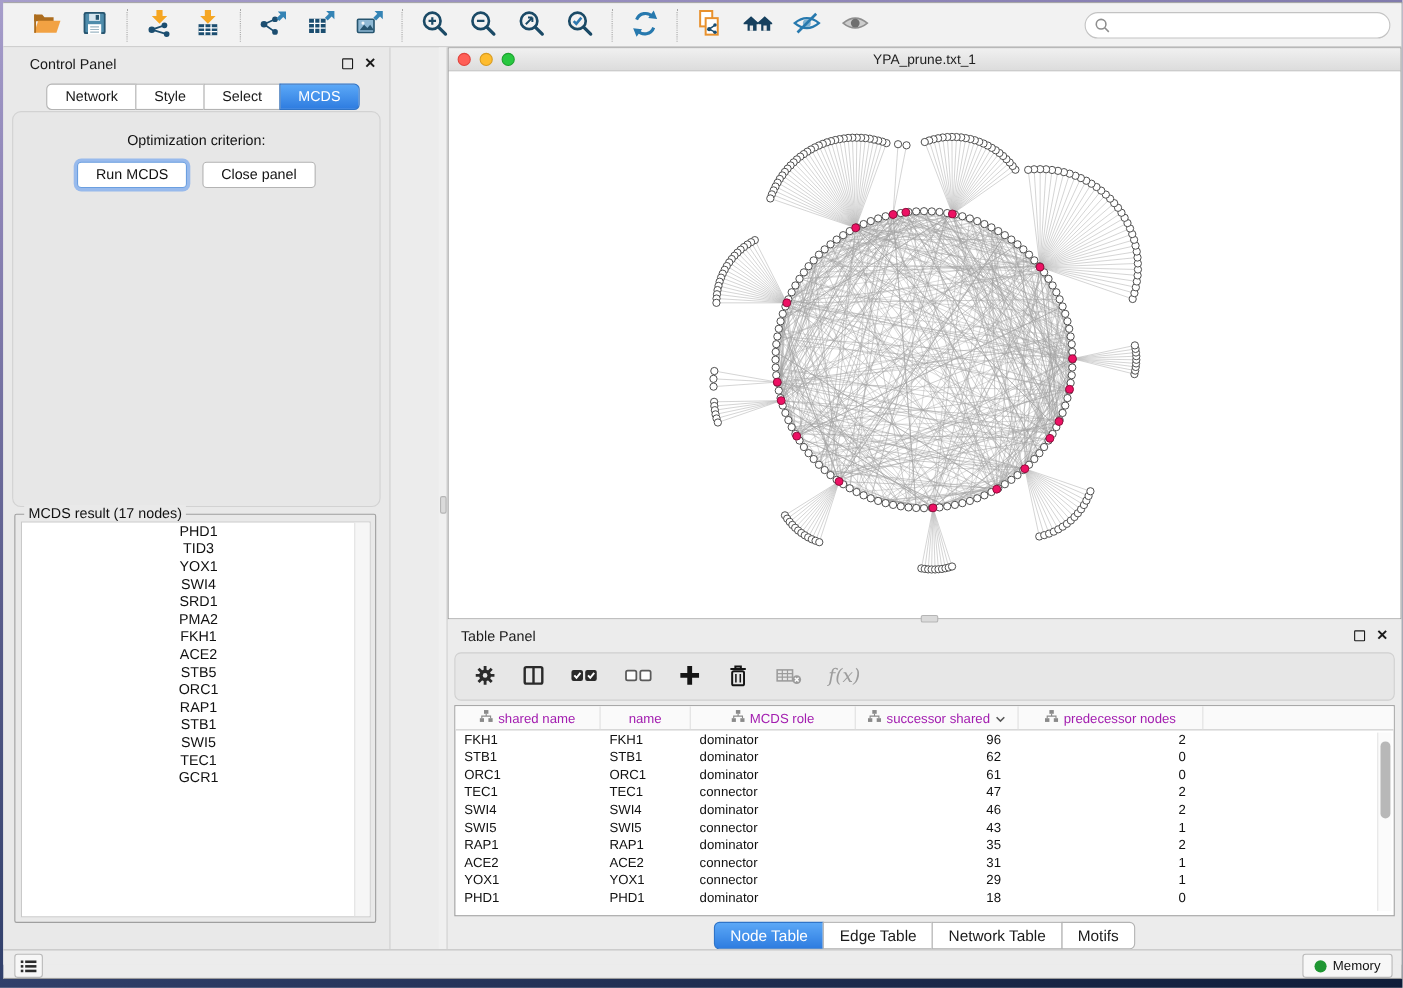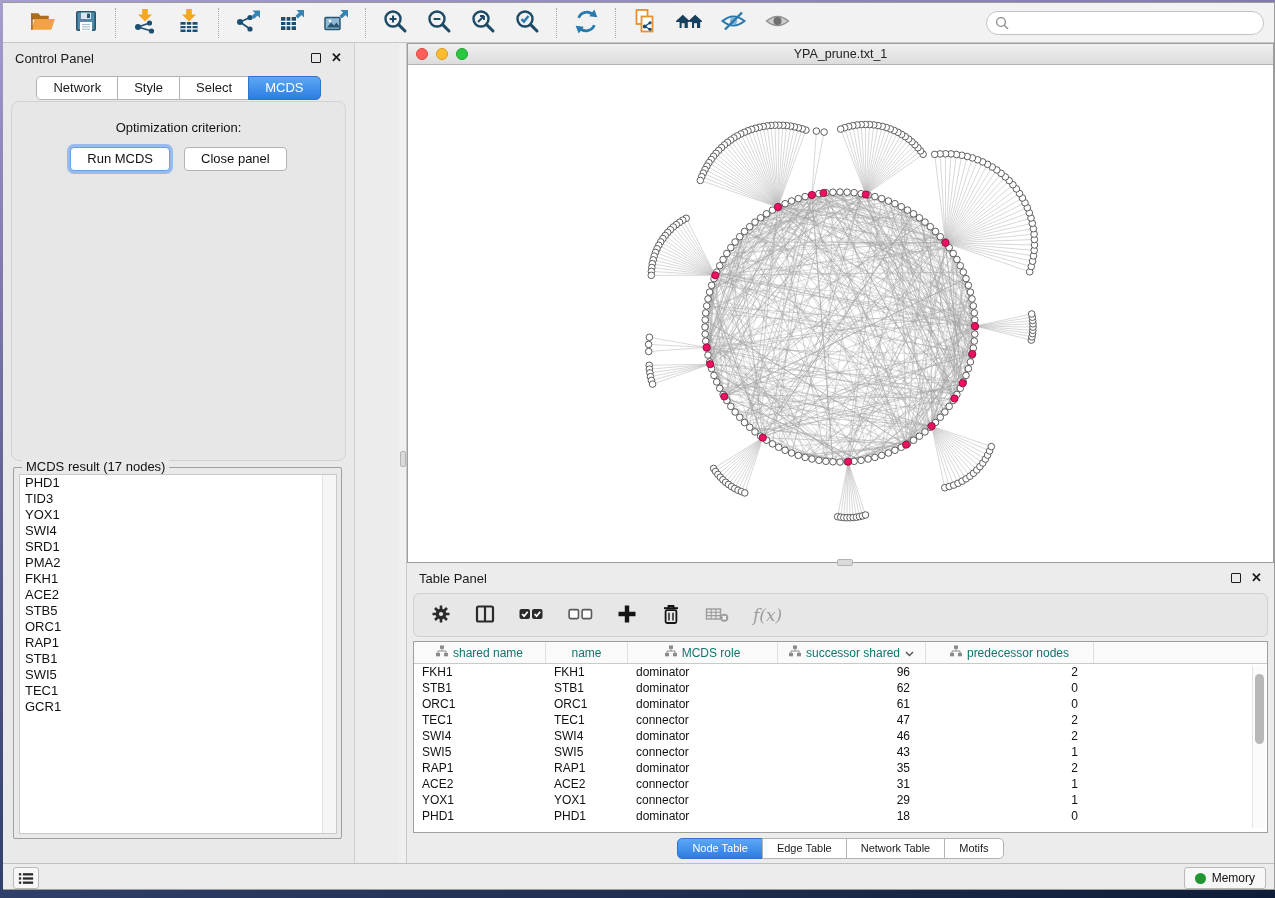--- a/index.html
+++ b/index.html
@@ -12,21 +12,21 @@
   
   .toolbar { position:absolute; left:0; top:0; right:0; height:40px; background:#f2f2f2; border-bottom:1px solid #c6c6c6; display:flex; align-items:center; padding:0 10px; }
   .tb-group { display:flex; align-items:center; gap:14px; padding:0 14px; }
   .tb-sep { width:1px; height:30px; border-left:1px dotted #a8a8a8; }
   .tb-btn { width:30px; height:30px; display:flex; align-items:center; justify-content:center; background:transparent; border:none; cursor:pointer; }
   .search-wrap { margin-left:auto; position:relative; }
   .search-input { width:278px; height:24px; border:1px solid #c3c3c3; border-radius:12px; background:#fff; padding:0 10px 0 28px; font-size:12px; color:#333; outline:none; }
   .search-icon { position:absolute; left:9px; top:5px; }
 
   
-  .control-panel { position:absolute; left:0; top:40px; width:352px; height:820px; background:#e9e9e9; border-right:1px solid #cfcfcf; }
+  .control-panel { position:absolute; left:0; top:40px; width:352px; height:820px; background:#e9e9e9; border-right:1px solid #cfcfcf;padding-left:12px; }
   .panel-head { height:30px; display:flex; align-items:center; padding:0 12px; }
   .panel-title { font-size:13px; color:#1a1a1a; }
   .panel-head-icons { margin-left:auto; display:flex; align-items:center; gap:10px; }
   .float-box { width:10px; height:10px; border:1.6px solid #1a1a1a; border-radius:1px; display:inline-block; cursor:pointer; }
   .close-x { font-size:13px; font-weight:bold; color:#1a1a1a; cursor:pointer; line-height:10px; }
 
   .seg-tabs { display:flex; justify-content:center; margin-top:3px; }
   .seg-tab { font-size:13px; color:#1a1a1a; background:#fff; border:1px solid #b3b3b3; padding:3px 16px 4px; margin-left:-1px; cursor:pointer; }
   .seg-tab:first-child { border-radius:5px 0 0 5px; margin-left:0; }
   .seg-tab:last-child { border-radius:0 5px 5px 0; }
@@ -34,21 +34,21 @@
 
   .mcds-card { position:absolute; left:8px; right:8px; top:58px; height:360px; background:#e7e7e7; border:1px solid #d2d2d2; border-radius:8px; }
   .opt-label { text-align:center; font-size:13px; color:#111; margin-top:18px; }
   .dropdown { position:relative; margin:12px auto 0; width:312px; height:24px; background:#fff; border:1px solid #b9b9b9; border-radius:5px; display:flex; align-items:center; cursor:pointer; box-shadow:0 1px 1px rgba(0,0,0,.08); }
   .dropdown-text { font-size:13px; color:#111; padding-left:9px; flex:1; white-space:nowrap; overflow:hidden; }
   .dropdown-cap { width:22px; height:22px; margin:0; border-radius:0 4px 4px 0; background:linear-gradient(#6db1f9,#2e7ce0); display:flex; align-items:center; justify-content:center; }
   .btn-row { display:flex; justify-content:center; gap:14px; margin-top:12px; }
   .mac-btn { font-size:13px; color:#111; background:#fff; border:1px solid #b3b3b3; border-radius:4px; padding:3px 16px 4px; cursor:pointer; }
   .mac-btn.focused { box-shadow:0 0 0 3px rgba(88,150,240,.55); border-color:#6b9fe0; }
 
-  .result-group { position:absolute; left:10px; right:12px; top:424px; height:372px; border:1px solid #9f9f9f; border-radius:2px; background:#e9e9e9; }
+  .result-group { position:absolute; left:10px; right:12px; top:424px; height:372px; border:1px solid #9f9f9f; border-radius:2px; background:#e9e9e9;text-align:center; }
   .result-legend { position:absolute; top:-9px; left:8px; background:#e9e9e9; padding:0 4px; font-size:13px; color:#111; }
   .result-list { position:absolute; inset:6px 4px 4px 5px; background:#fff; border:1px solid #c9c9c9; overflow:hidden; }
   .result-scroll { position:absolute; top:0; right:0; bottom:0; width:14px; background:#f6f6f6; border-left:1px solid #e2e2e2; }
   .result-item { font-size:13px; color:#111; line-height:16px; padding-left:5px; cursor:default; }
 
   
   .vsplit { position:absolute; left:396px; top:40px; width:8px; height:820px; background:#f0f0f0; border-right:1px solid #c9c9c9; }
   .vsplit-handle { position:absolute; left:1px; top:408px; width:6px; height:16px; background:#dadada; border:1px solid #b5b5b5; border-radius:2px; cursor:col-resize; }
   .hsplit-handle { position:absolute; left:430px; top:-5px; width:16px; height:7px; background:#dadada; border:1px solid #b5b5b5; border-radius:2px; cursor:row-resize; }
 
@@ -65,29 +65,29 @@
 
   
   .table-panel { position:absolute; left:404px; top:560px; right:0; height:300px; background:#ececec; }
   .tp-toolbar { position:absolute; left:6px; right:6px; top:30px; height:44px; background:#e7e7e7; border:1px solid #d0d0d0; border-radius:6px; display:flex; align-items:center; gap:22px; padding:0 16px; }
   .tp-btn { background:transparent; border:none; display:flex; align-items:center; justify-content:center; cursor:pointer; height:30px; }
   .tp-btn.disabled { cursor:default; }
   .fx-label { font-style:italic; font-family:"DejaVu Serif", serif; font-size:17px; color:#9c9c9c; }
 
   .data-table { position:absolute; left:6px; right:6px; top:78px; height:192px; background:#fff; border:1px solid #9f9f9f; overflow:hidden; }
   .dt-header { display:flex; height:22px; background:#fafafa; border-bottom:1px solid #c9c9c9; }
-  .dt-hcell { display:flex; align-items:center; justify-content:center; gap:5px; font-size:12px; color:#0f766e; border-right:1px solid #e0e0e0; cursor:pointer; }
+  .dt-hcell { display:flex; align-items:center; justify-content:center; gap:5px; font-size:12px; color:#a21caf; border-right:1px solid #e0e0e0; cursor:pointer; }
   .dt-row { display:flex; height:16px; }
   .dt-cell { font-size:12px; color:#111; padding:1px 8px 0; white-space:nowrap; overflow:hidden; }
   .dt-cell.num { text-align:right; padding-right:16px; }
   .dt-scroll { position:absolute; top:24px; right:2px; bottom:4px; width:13px; background:#fbfbfb; border-left:1px solid #e4e4e4; }
   .dt-thumb { position:absolute; top:8px; left:2px; width:9px; height:70px; background:#b8b8b8; border-radius:5px; cursor:pointer; }
 
   .tp-tabs { position:absolute; left:0; right:0; top:272px; display:flex; justify-content:center; }
-  .tp-tabs .seg-tab { font-size:11px; padding:3px 14px 4px;text-align:center; }
+  .tp-tabs .seg-tab { font-size:14px; padding:3px 14px 4px;text-align:center; }
 
   
   .statusbar { position:absolute; left:0; right:0; top:860px; height:14px; background:#ececec; border-top:1px solid #bfbfbf; }
   .list-btn { position:absolute; left:10px; top:3px; width:26px; height:22px; background:#f7f7f7; border:1px solid #b9b9b9; border-radius:3px; display:flex; align-items:center; justify-content:center; cursor:pointer; }
   .memory-btn { position:absolute; right:8px; top:3px; height:22px; background:#f7f7f7; border:1px solid #b9b9b9; border-radius:3px; display:flex; align-items:center; gap:6px; padding:0 10px; font-size:12px; color:#111; cursor:pointer; }
   .mem-dot { width:11px; height:11px; border-radius:50%; background:#1f9632; }
 </style>
 </head>
 <body>
 

